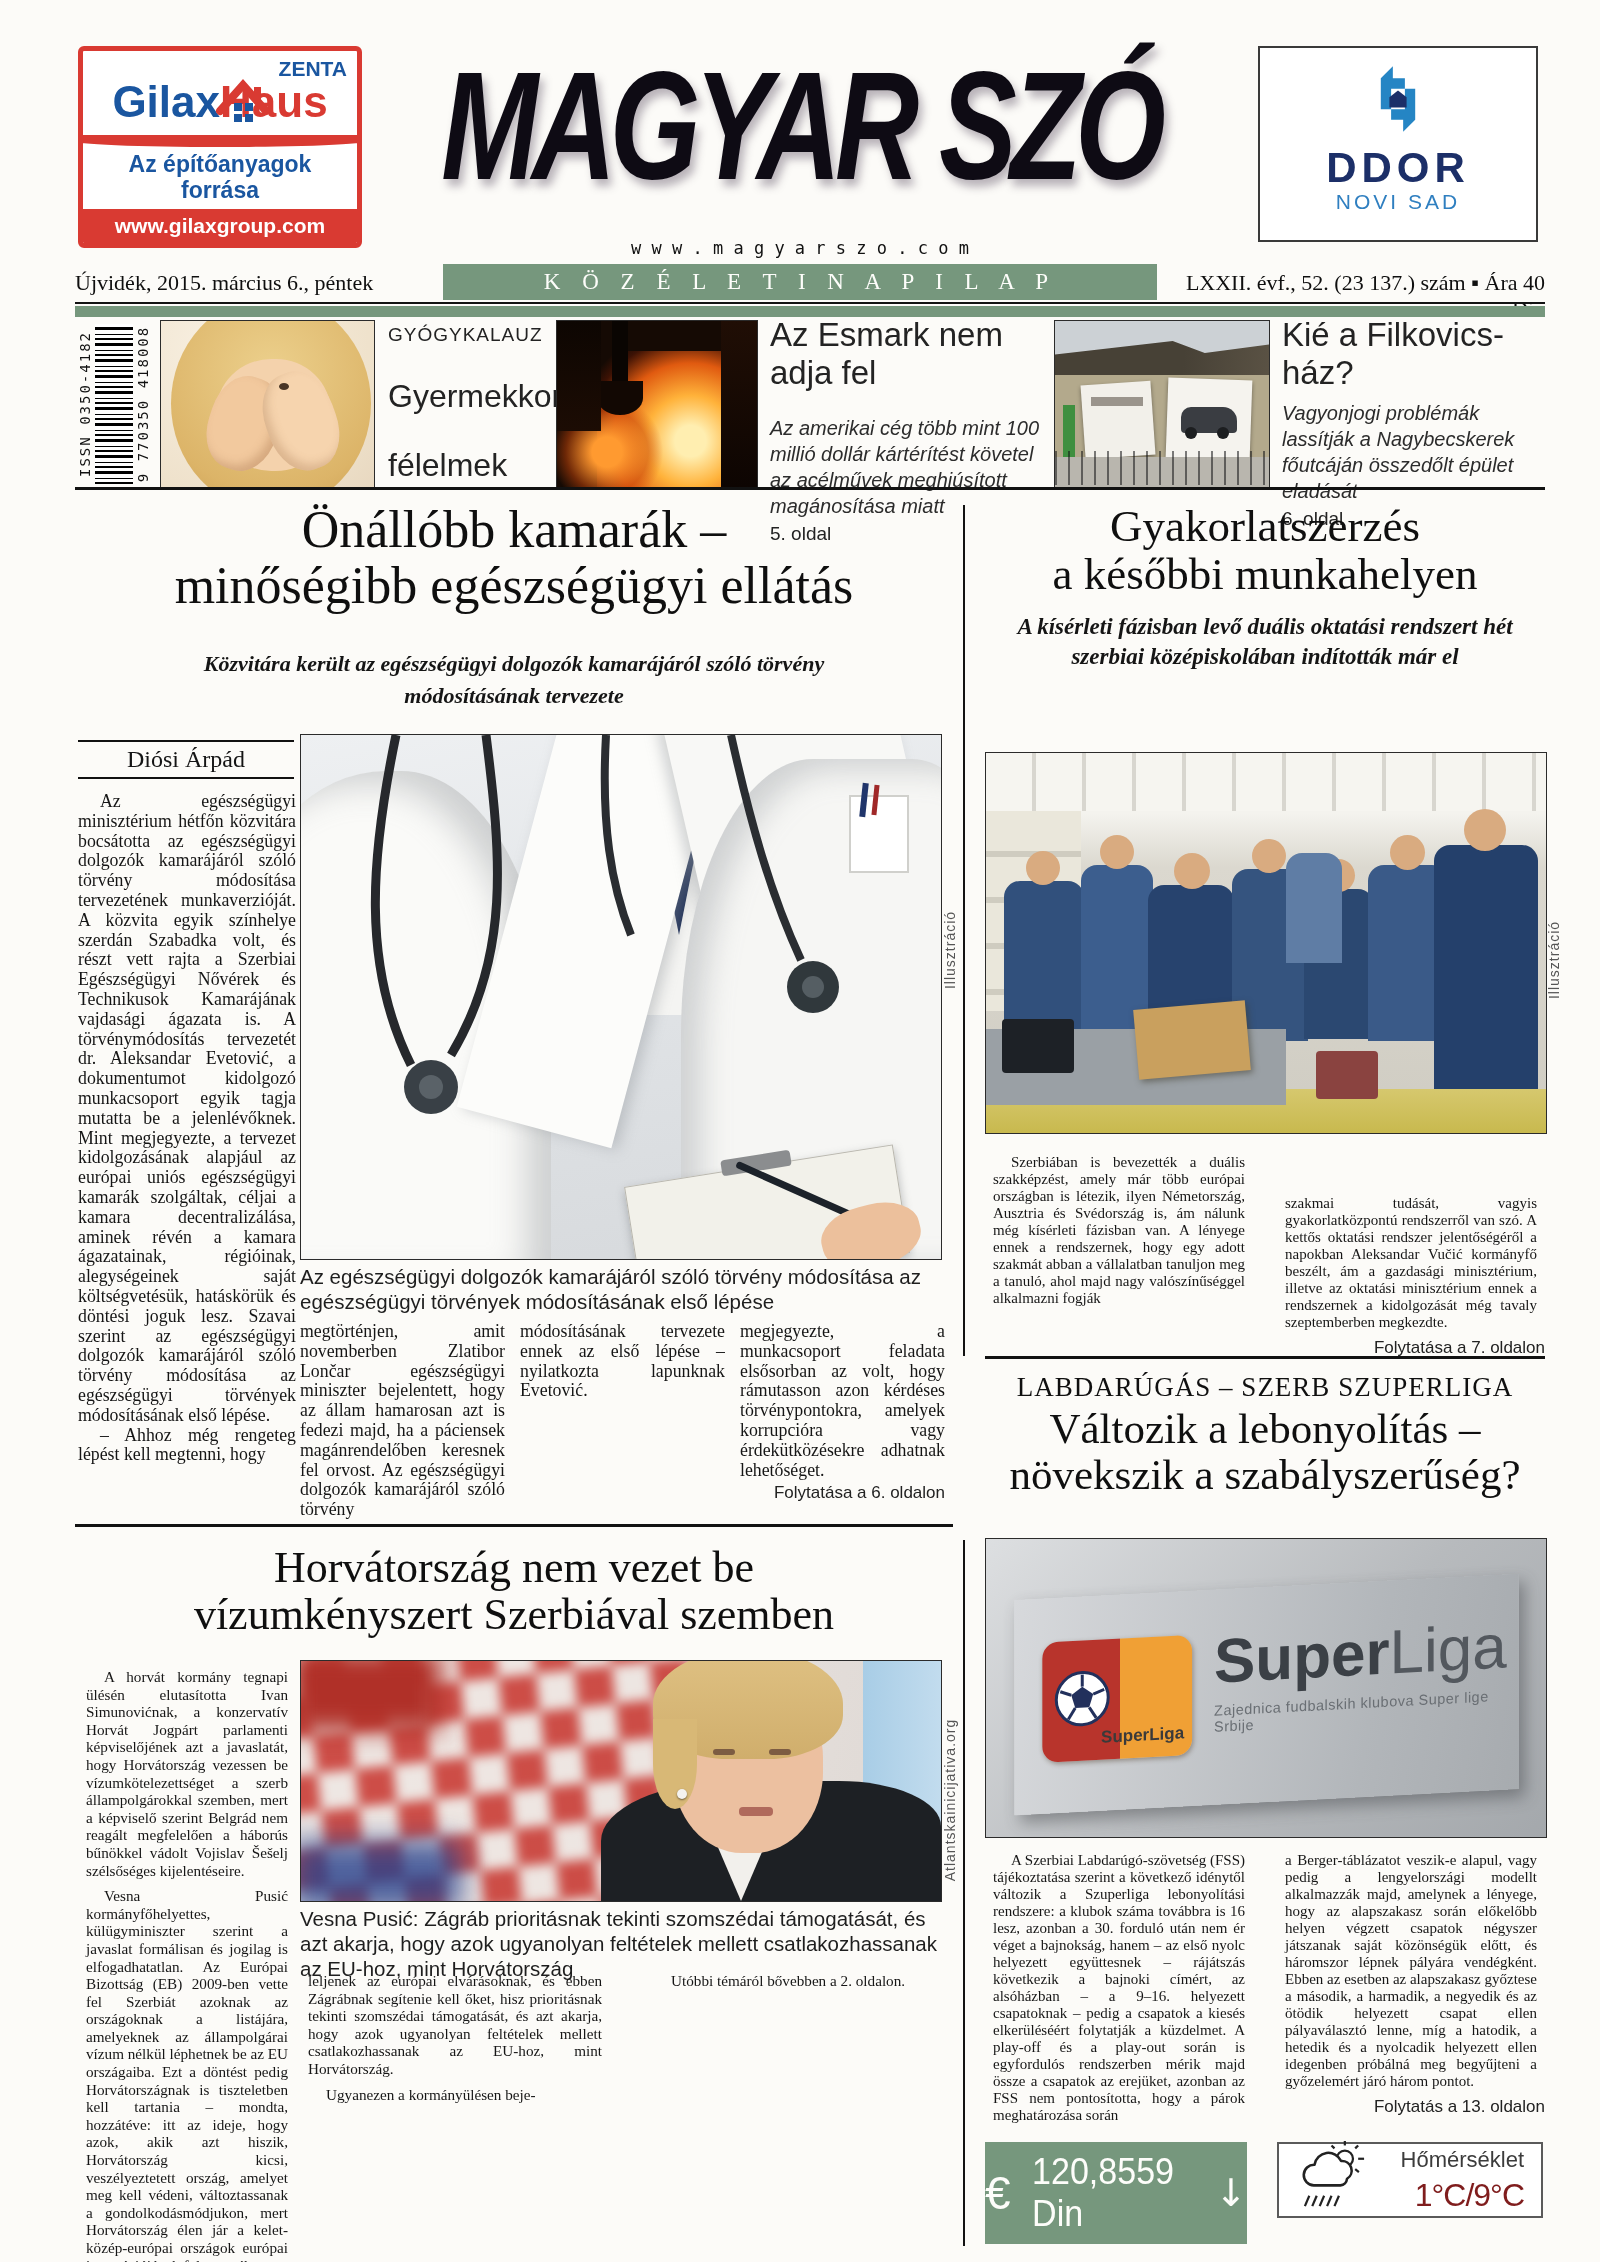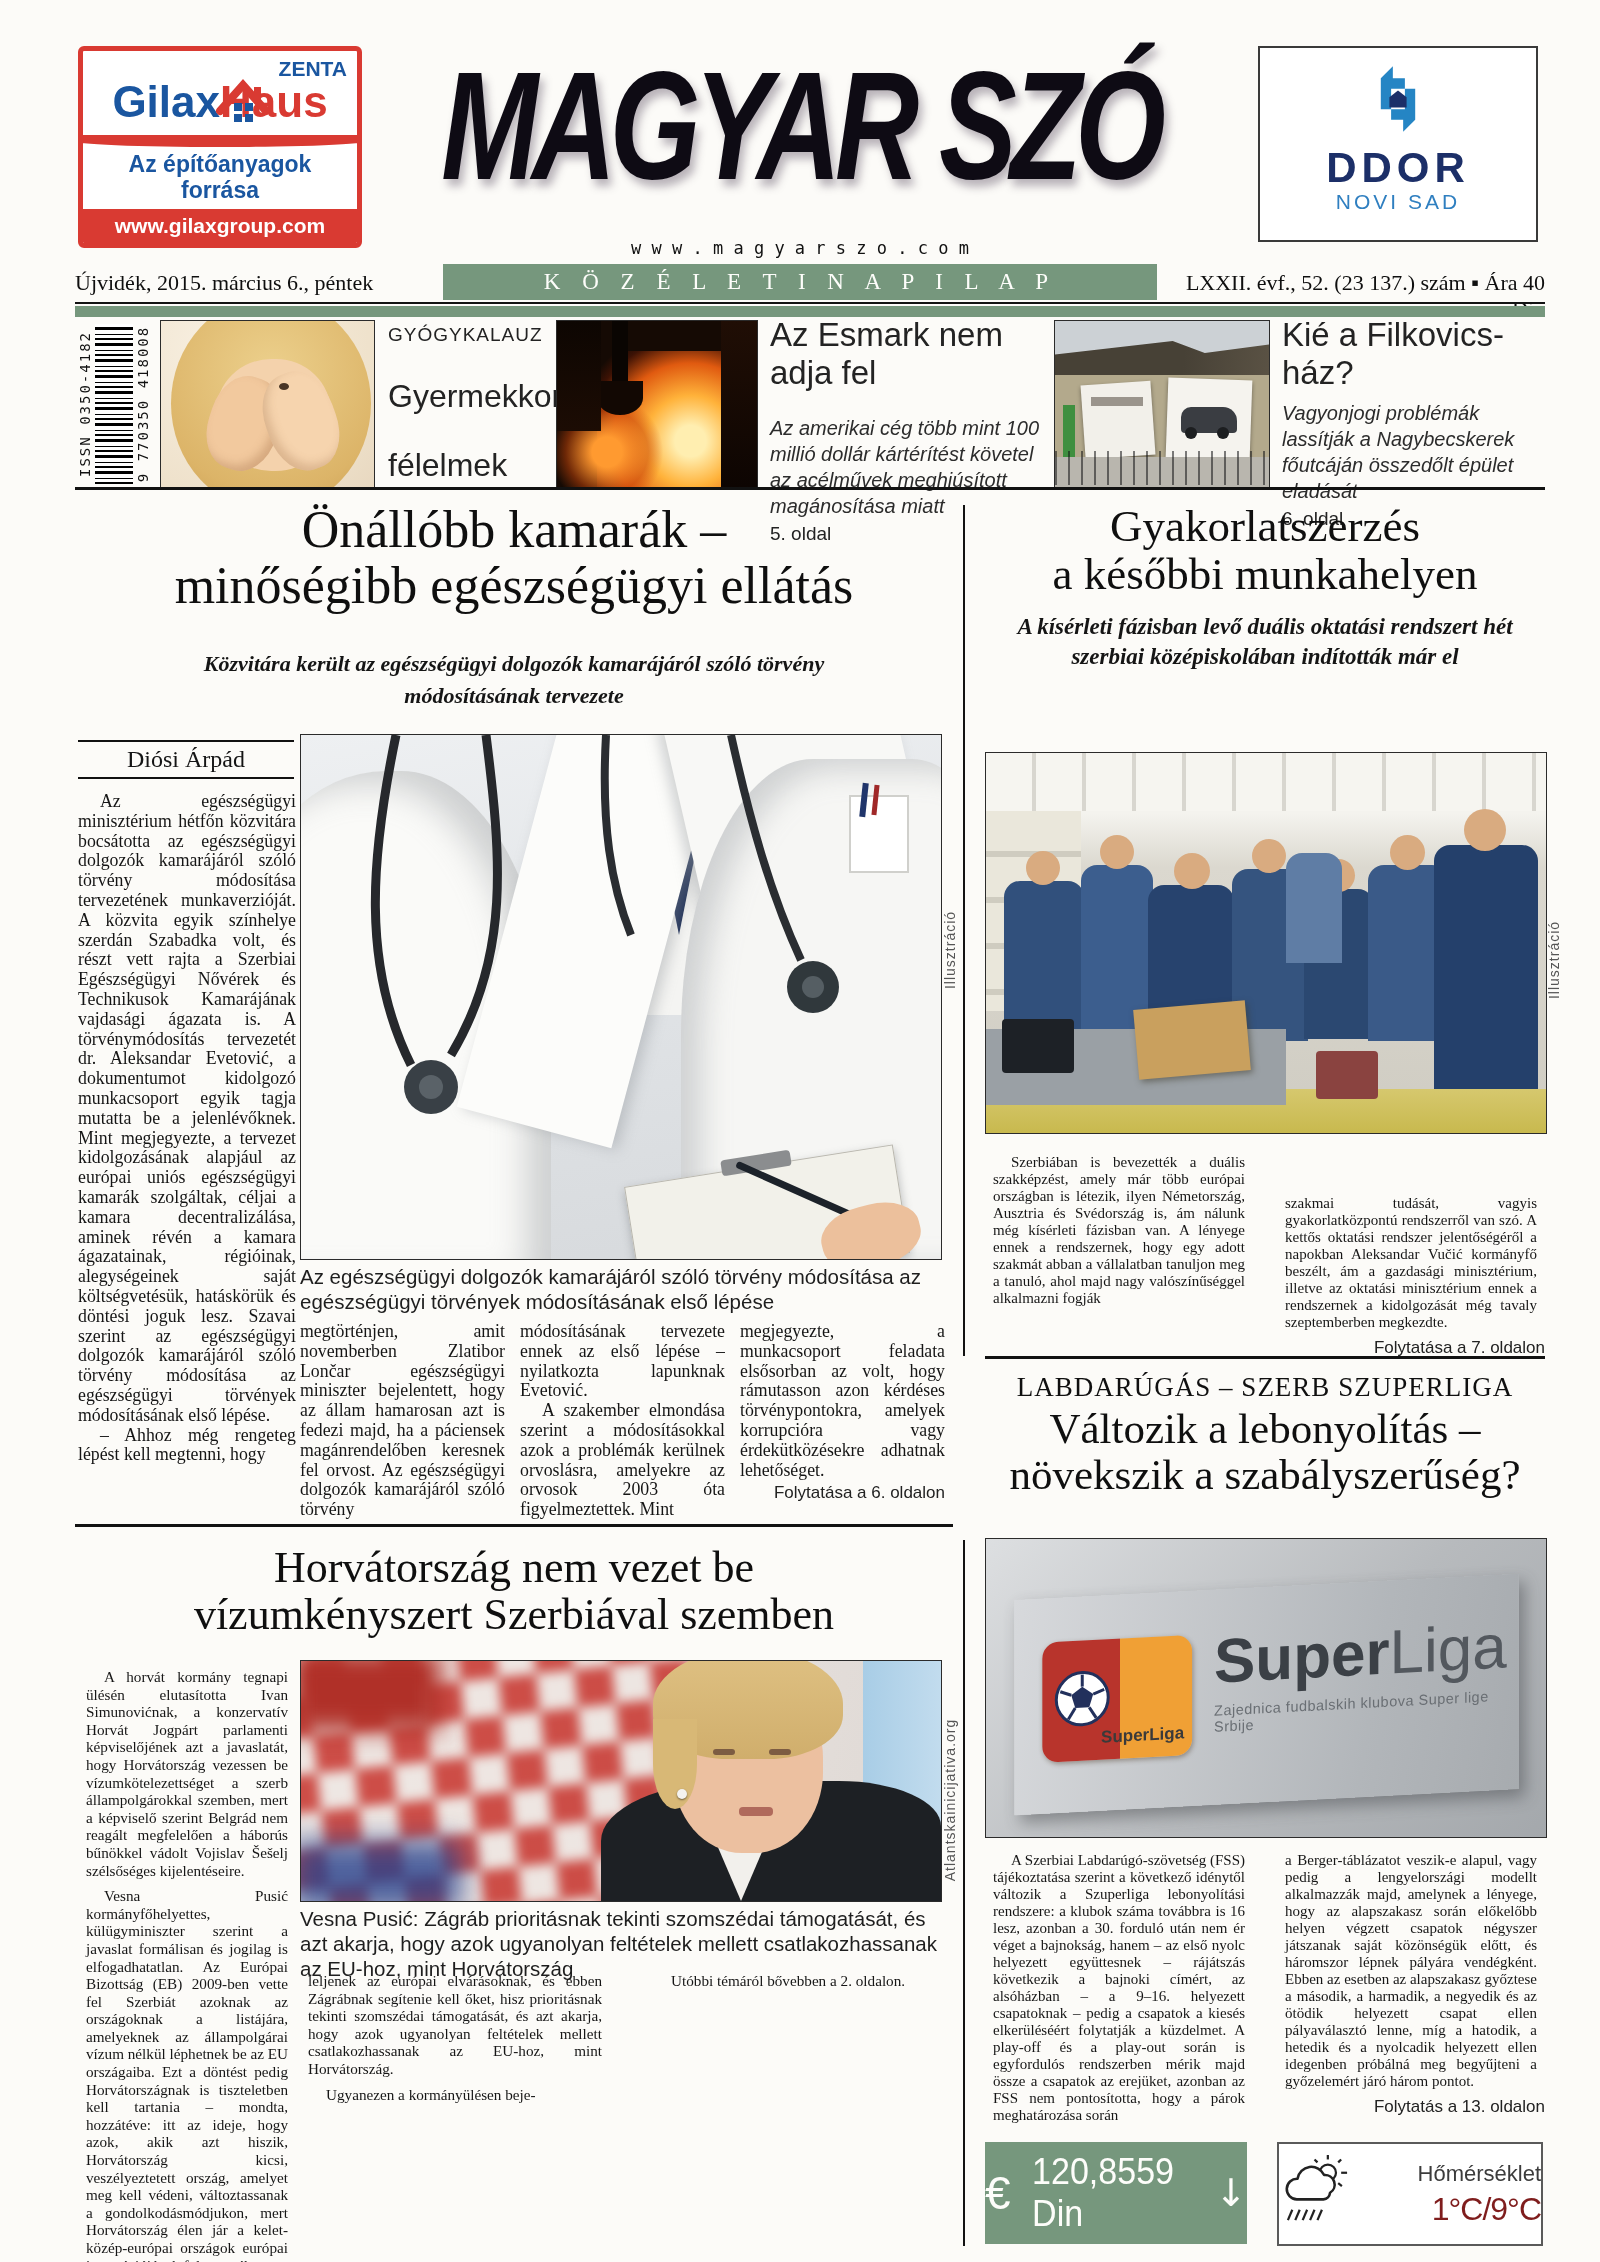--- a/index.html
+++ b/index.html
@@ -197,21 +197,20 @@
     <span class="vert">Illusztráció</span>
   </div>
 
   <div class="abs cap" style="left:300px;top:1264px;width:648px;">Az egészségügyi dolgozók kamarájáról szóló törvény módosítása az egészségügyi törvények módosításának első lépése</div>
 
   <div class="abs lead" style="left:300px;top:1322px;width:205px;">
     <p class="noind" style="text-indent:0;">megtörténjen, amit novemberben Zlatibor Lončar egészségügyi miniszter bejelentett, hogy az állam hamarosan azt is fedezi majd, ha a páciensek magánrendelőben keresnek fel orvost. Az egészségügyi dolgozók kamarájáról szóló törvény</p>
   </div>
   <div class="abs lead" style="left:520px;top:1322px;width:205px;">
     <p style="text-indent:0;">módosításának tervezete ennek az első lépése – nyilatkozta lapunknak Evetović.</p>
-    <p>A szakember elmondása szerint a módosításokkal azok a problémák kerülnek orvoslásra, amelyekre az orvosok 2003 óta figyelmeztettek. Mint</p>
   </div>
   <div class="abs lead" style="left:740px;top:1322px;width:205px;">
     <p style="text-indent:0;">megjegyezte, a munkacsoport feladata elsősorban az volt, hogy rámutasson azon kérdéses törvénypontokra, amelyek korrupcióra vagy érdekütközésekre adhatnak lehetőséget.</p>
     <div class="cont">Folytatása a 6. oldalon</div>
   </div>
 
   <div class="rule" style="left:75px;top:1524px;width:878px;height:3px;"></div>
 
   <div class="photo" style="left:985px;top:752px;width:560px;height:380px;">
     <div class="abs" style="inset:0;background:linear-gradient(180deg,#f4f3ee 0 16%,#dbd8cf 30%,#cfccc2);"></div>
@@ -330,21 +329,21 @@
   <div class="abs bodysm" style="left:645px;top:1964px;width:300px;font-size:15.2px;line-height:17.6px;">
     <p>Utóbbi témáról bővebben a 2. oldalon.</p>
   </div>
 
   <div class="abs" style="left:985px;top:2142px;width:262px;height:102px;background:#76977d;display:flex;align-items:center;justify-content:center;gap:14px;">
     <span class="sans" style="color:#fdfdfa;font-size:46px;">€</span>
     <span class="sans" style="color:#fdfdfa;font-size:37px;transform:scaleX(.92);display:inline-block;">120,8559 Din</span>
     <span style="font-family:'DejaVu Sans',sans-serif;color:#fdfdfa;font-size:38px;">↓</span>
   </div>
 
-  <div class="abs" style="left:1277px;top:2142px;width:266px;height:104px;background:#fff;border:2px solid #5a5a5a;display:flex;align-items:center;padding:0 0;box-sizing:border-box;gap:10px;">
+  <div class="abs" style="left:1277px;top:2142px;width:266px;height:76px;background:#fff;border:2px solid #5a5a5a;display:flex;align-items:center;padding:0 17px;box-sizing:border-box;gap:10px;">
     <span style="flex:0 0 auto;">
       <svg width="74" height="80" viewBox="0 0 100 104">
         <circle cx="66" cy="26" r="11" fill="none" stroke="#222" stroke-width="3"></circle>
         <g stroke="#222" stroke-width="3">
           <line x1="66" y1="8" x2="66" y2="2"></line>
             <line x1="80" y1="12" x2="84" y2="8"></line>
           <line x1="84" y1="26" x2="92" y2="26"></line>
             <line x1="52" y1="12" x2="48" y2="8"></line>
           <line x1="80" y1="40" x2="85" y2="44"></line>
         </g>

